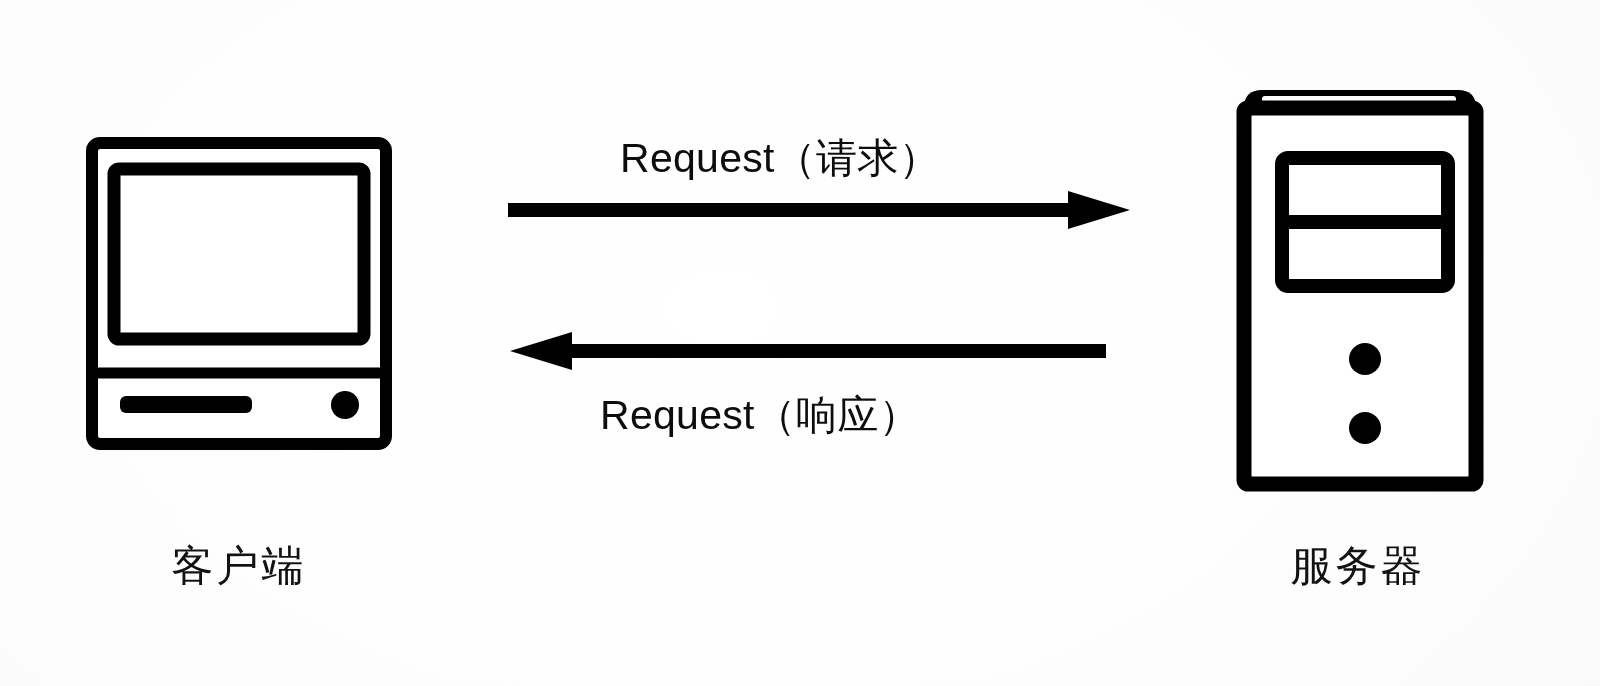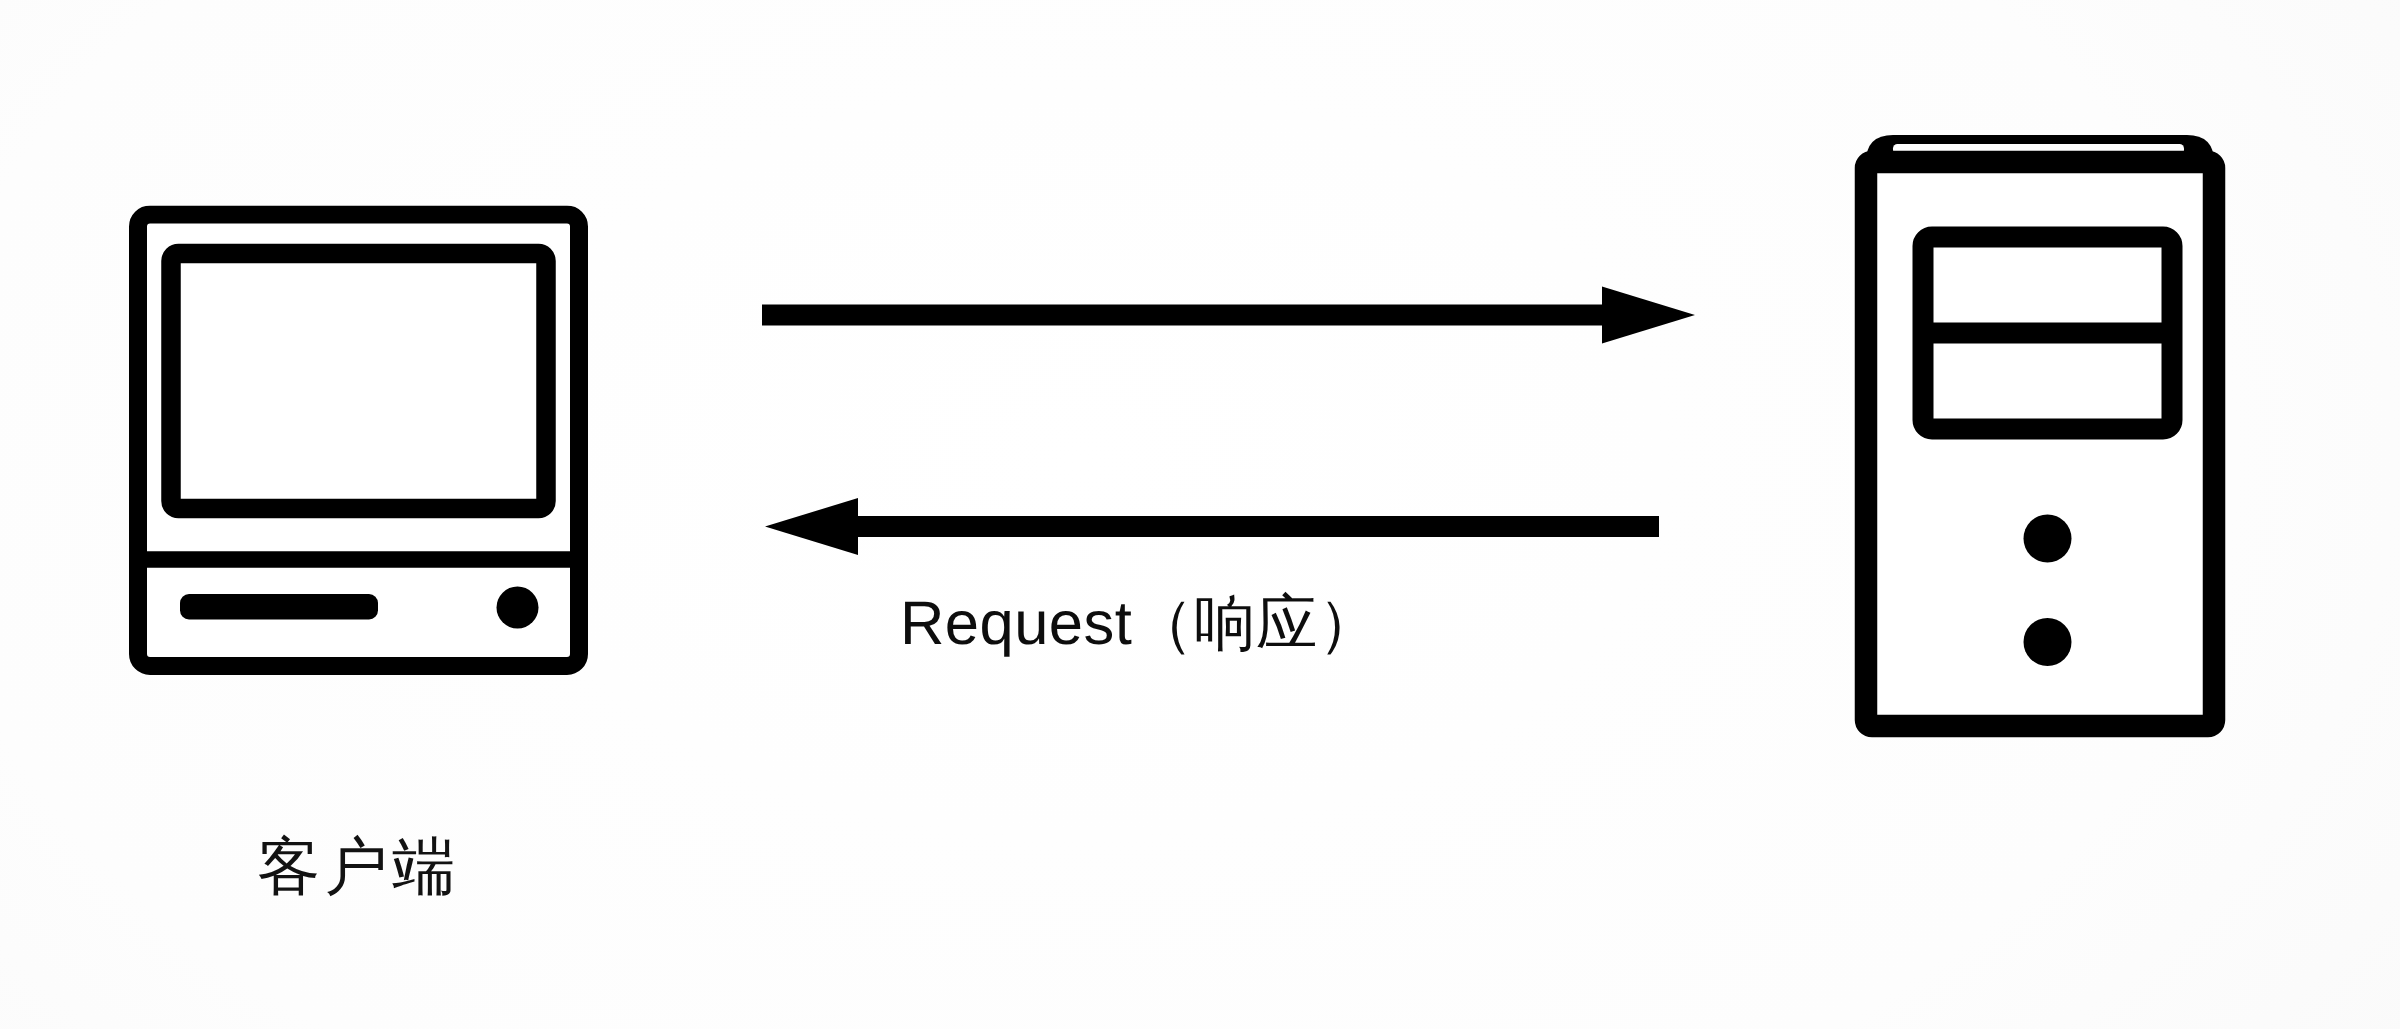--- a/index.html
+++ b/index.html
@@ -62,21 +62,21 @@
   
   .node-caption {
     position: absolute;
     font-size: 42px;
     color: #121212;
     letter-spacing: 3px;
     white-space: nowrap;
     text-align: center;
     font-family: "Liberation Sans", "DejaVu Sans", sans-serif;
   }
-  #client-caption { left: 86px; top: 538px; width: 306px; margin-top: 12px; }
+  #client-caption { left: 86px; top: 538px; width: 306px; }
   #server-caption { left: 1218px; top: 538px; width: 280px; }
 </style>
 </head>
 <body>
 
 <div id="canvas">
 
   <div class="abs" id="client-icon">
     <svg width="306" height="313" viewBox="0 0 306 313">
 
@@ -104,21 +104,23 @@
       <rect x="26" y="26" width="232" height="376" rx="4" ry="4" fill="#ffffff" stroke="#000000" stroke-width="15"></rect>
 
       <rect x="64" y="76" width="166" height="128" rx="6" ry="6" fill="#ffffff" stroke="#000000" stroke-width="14"></rect>
       <line x1="64" y1="140" x2="230" y2="140" stroke="#000000" stroke-width="14"></line>
 
       <circle cx="147" cy="277" r="16" fill="#000000"></circle>
       <circle cx="147" cy="346" r="16" fill="#000000"></circle>
     </svg>
   </div>
 
+  <div class="node-caption" id="server-caption">服务器</div>
 
+  <div class="flow-label" id="request-label">Request（请求）</div>
 
   <div class="abs" id="request-arrow-wrap">
     <svg class="arrow-svg" width="640" height="52" viewBox="0 0 640 52">
 
       <rect x="8" y="18" width="570" height="14" fill="#000000"></rect>
 
       <path d="M 568 6 L 630 25 L 568 44 Z" fill="#000000"></path>
     </svg>
   </div>
 

